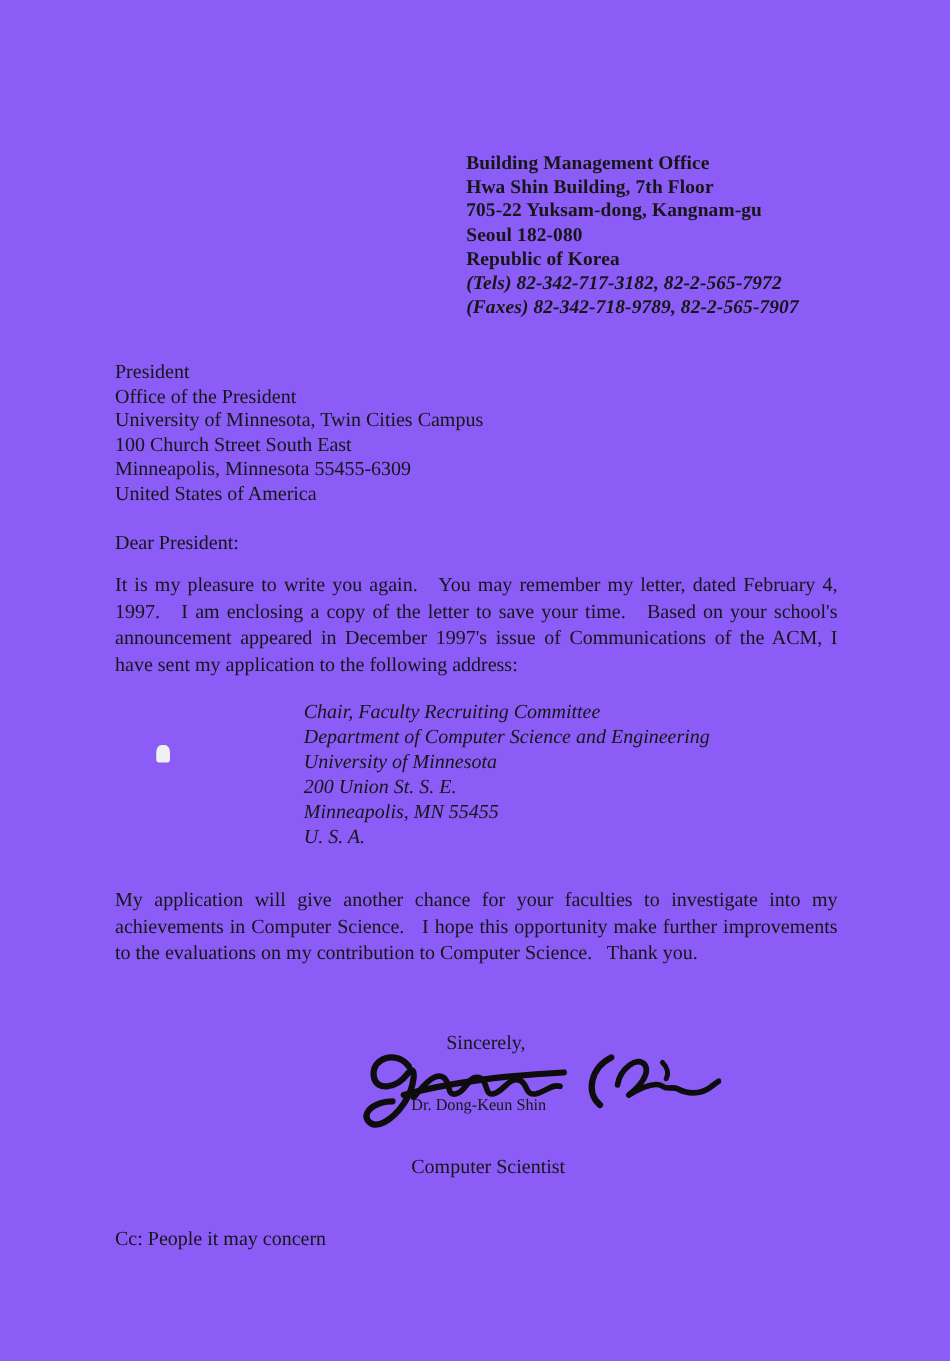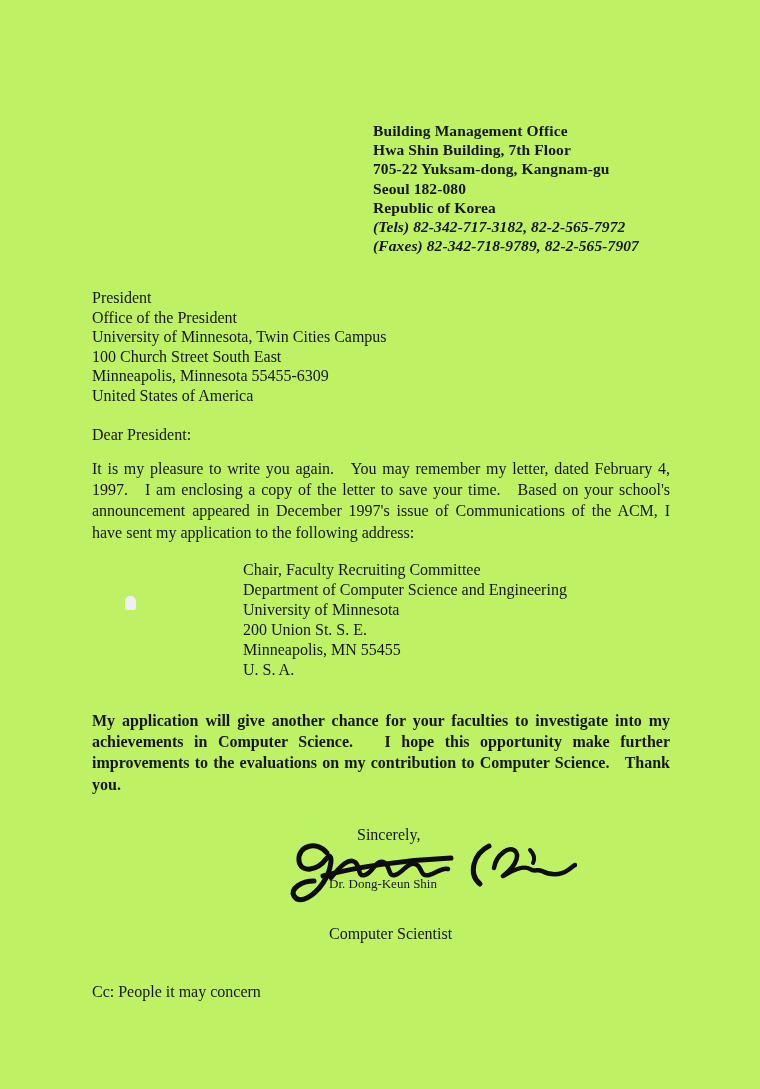--- a/index.html
+++ b/index.html
@@ -5,21 +5,21 @@
   html, body {
     margin: 0;
     padding: 0;
     background: #d8d8d8;
   }
   .page {
     position: relative;
     width: 760px;
     height: 1089px;
     margin: 0 auto;
-    background: #bef264;
+    background: #8b5cf6;
     font-family: "Liberation Serif", "DejaVu Serif", serif;
     color: #161616;
     overflow: hidden;
   }
   .abs { position: absolute; }
 
   .sender {
     left: 373px;
     top: 121px;
     font-size: 15.5px;
@@ -48,27 +48,28 @@
   .para {
     left: 92px;
     width: 578px;
     margin: 0;
     font-size: 16px;
     line-height: 21.2px;
     text-align: justify;
     white-space: pre-wrap;
   }
   .p1 { top: 458px; }
-  .p2 { top: 710px; font-weight: bold; }
+  .p2 { top: 710px; }
 
   .inner-address {
     left: 243px;
     top: 560px;
     font-size: 16px;
     line-height: 20px;
+    font-style: italic;
   }
 
   .sincerely {
     left: 357px;
     top: 826px;
     font-size: 16px;
   }
 
   .signature-svg {
     left: 283px;

